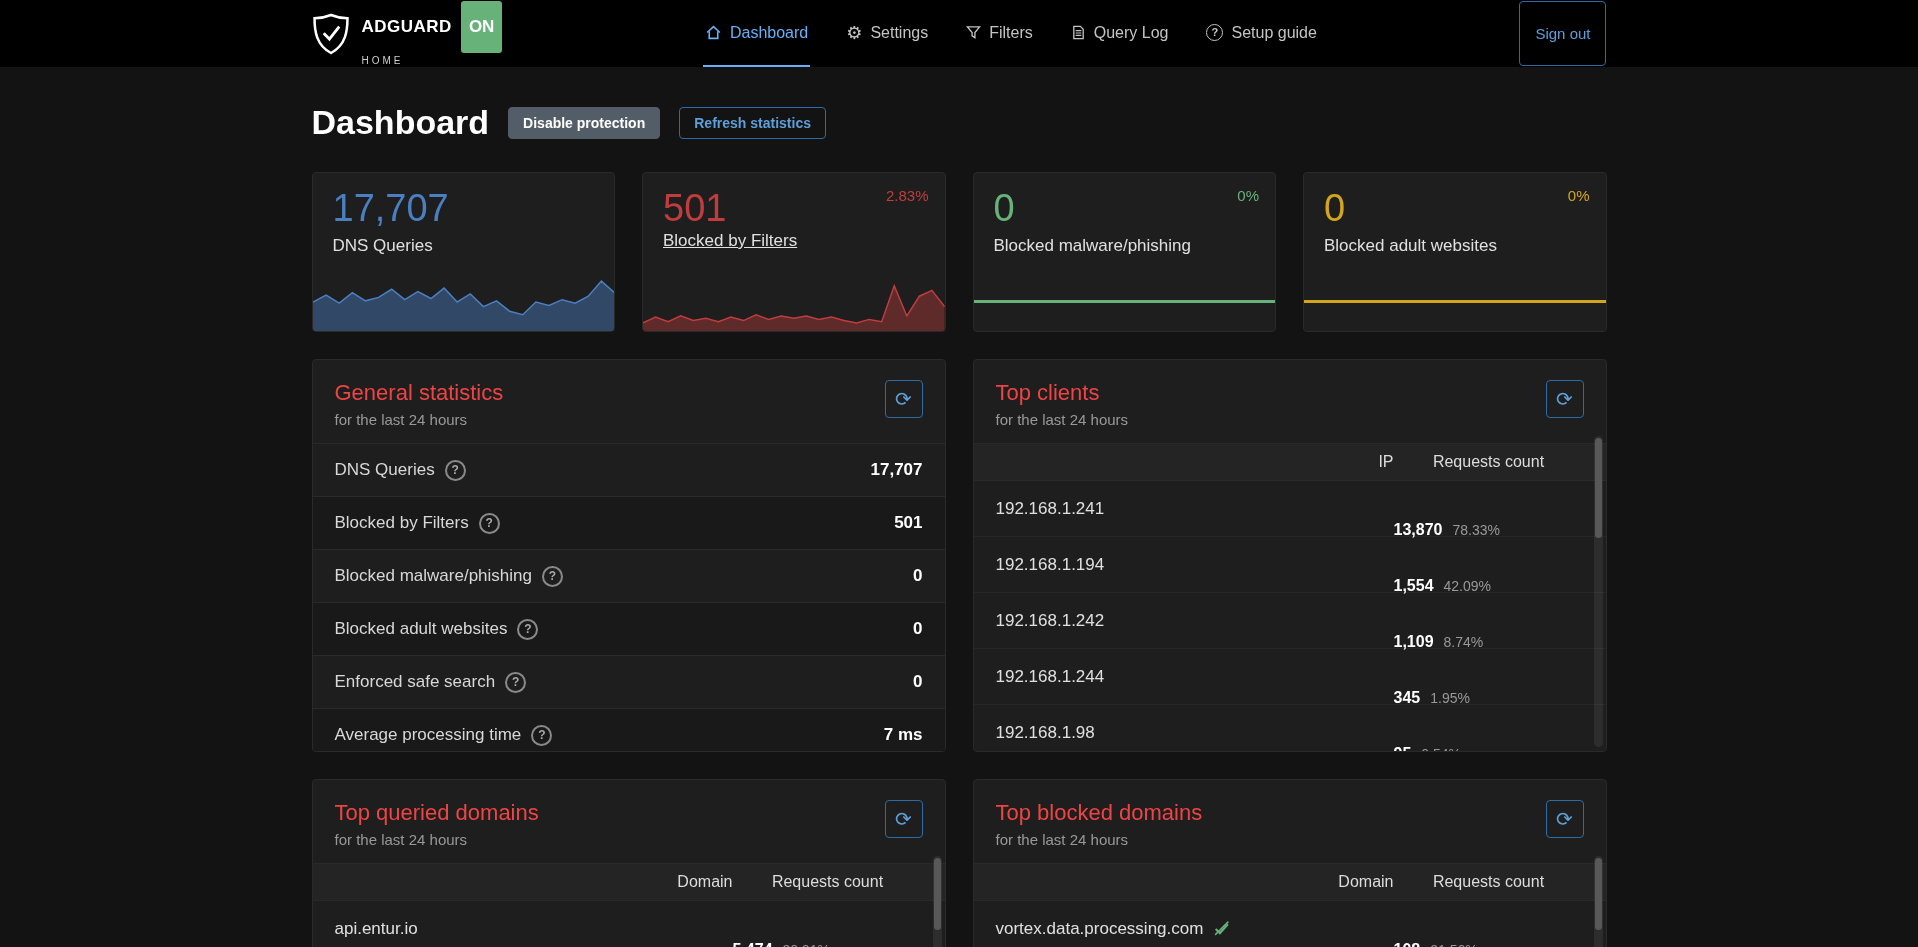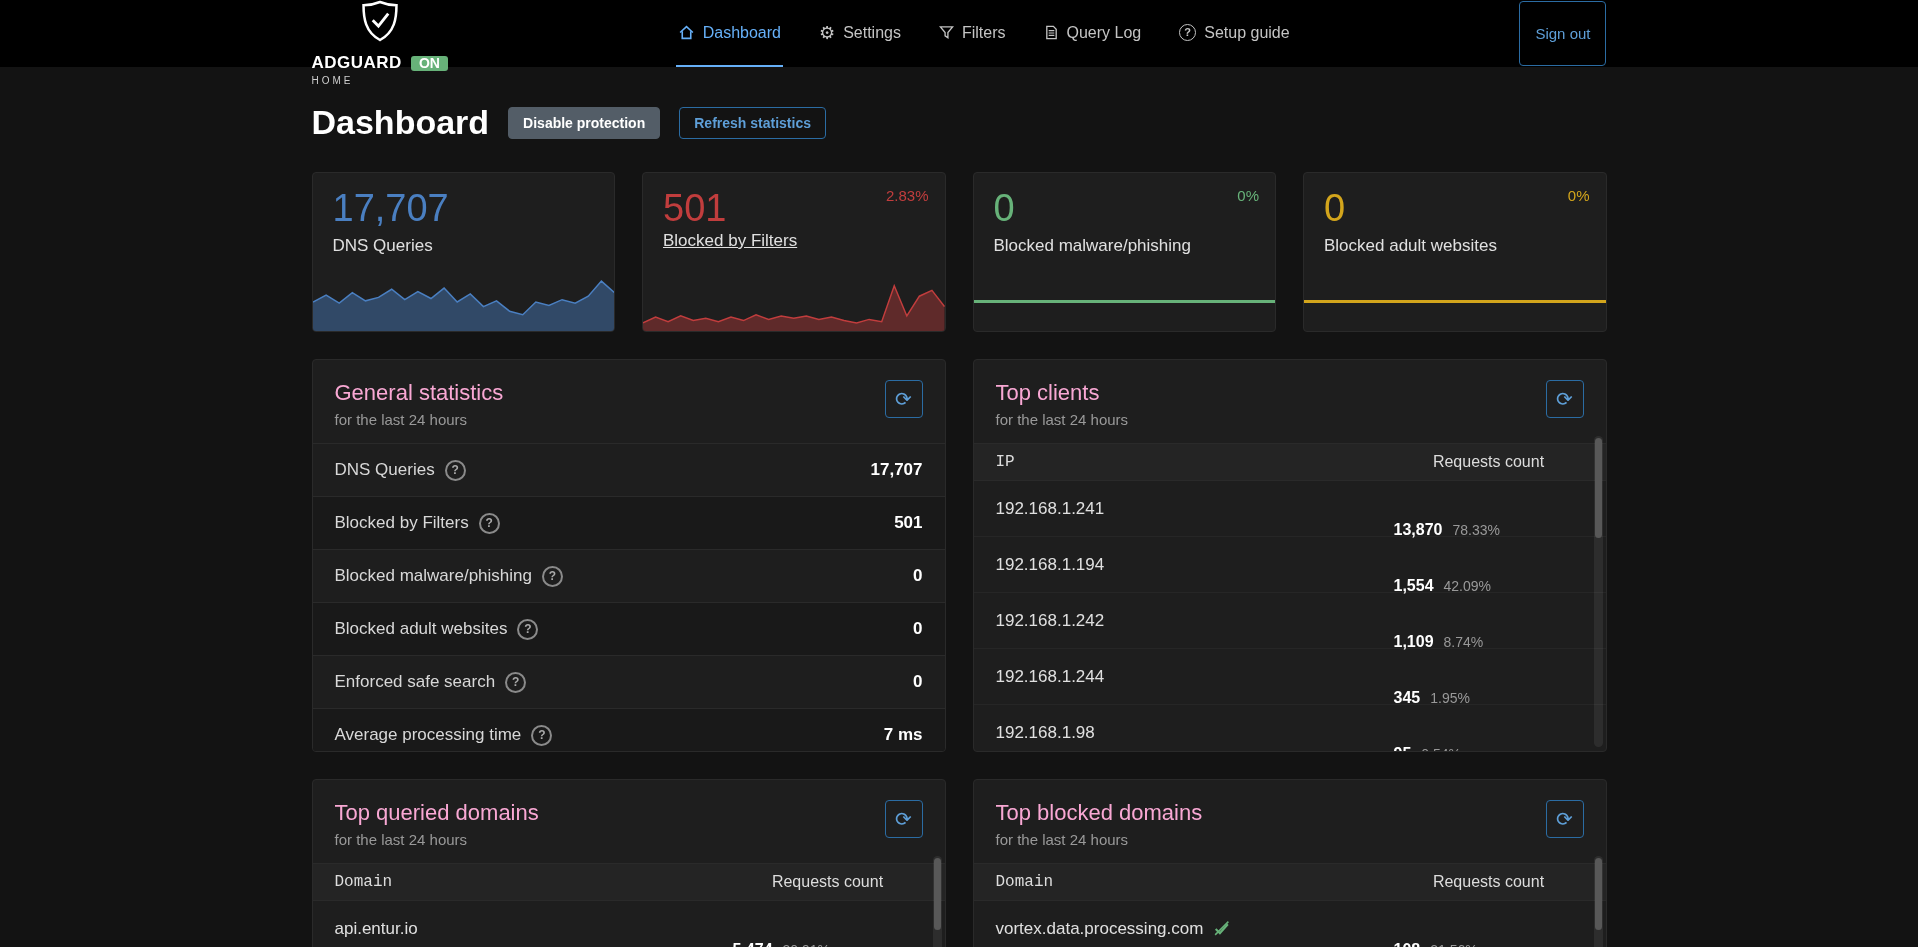--- a/index.html
+++ b/index.html
@@ -7,26 +7,26 @@
   body {
     width: 1918px; height: 947px; overflow: hidden;
     background: #131313; color: #e0e0e0;
     font-family: "Liberation Sans", "DejaVu Sans", sans-serif;
   }
   .container { width: 1295px; margin: 0 auto; }
 
   
   .navbar { background: #000; height: 67px; }
   .nav-inner { width: 1295px; margin: 0 auto; height: 100%; display: flex; align-items: stretch; }
-  .brand { display: flex; align-items: center; gap: 12px; cursor: pointer; flex-direction: column; }
+  .brand { display: flex; align-items: center; gap: 12px; cursor: pointer; }
   .brand-text { display: flex; flex-direction: column; line-height: 1.1; }
   .brand-row { display: flex; align-items: center; gap: 9px; }
   .brand-name { color: #fff; font-weight: bold; font-size: 17px; letter-spacing: .5px; }
   .brand-sub { color: #cfcfcf; font-size: 10px; letter-spacing: 3px; margin-top: 2px; }
-  .on-badge { background: #67b279; color: #fff; font-size: 14px; font-weight: bold; padding: 0 8px; border-radius: 3px; }
+  .on-badge { background: #67b279; color: #fff; font-size: 17px; font-weight: bold; padding: 17px 8px; border-radius: 3px; }
   .nav-links { display: flex; gap: 34px; margin: 0 auto; }
   .nav-link { display: flex; align-items: center; gap: 8px; color: #c4c4c4; font-size: 16px;
     text-decoration: none; border-bottom: 2px solid transparent; padding: 0 2px; cursor: pointer; }
   .nav-link.active { color: #66b0f8; border-bottom-color: #66b0f8; }
   .nl-icon { display: inline-flex; align-items: center; justify-content: center; font-size: 18px; line-height: 1; }
   .q-circle { width: 17px; height: 17px; border: 1.5px solid currentColor; border-radius: 50%;
     display: inline-flex; align-items: center; justify-content: center; font-size: 11px; font-weight: bold; }
   .signout-wrap { display: flex; align-items: center; }
   .btn-signout { background: transparent; border: 1px solid #2b6ca3; color: #5e9fd8; font-size: 15px;
     padding: 23px 15px; border-radius: 4px; cursor: pointer; font-family: inherit; }
@@ -48,39 +48,39 @@
   .stat-percent { position: absolute; top: 14px; right: 16px; font-size: 15px; }
   .spark { position: absolute; left: 0; right: 0; bottom: 0; height: 58px; }
   .spark svg { display: block; width: 100%; height: 100%; }
   .flat-line { position: absolute; left: 0; right: 0; bottom: 28px; height: 3px; }
 
   
   .panels-row { display: grid; grid-template-columns: 1fr 1fr; gap: 27px; margin-top: 27px; }
   .panel { position: relative; background: #1e1e1e; border: 1px solid #2a2a2a; border-radius: 4px;
     height: 393px; overflow: hidden; }
   .panel-head { display: flex; justify-content: space-between; align-items: flex-start; padding: 20px 22px 15px; }
-  .panel-title { margin: 0; font-size: 22px; font-weight: 400; color: #f9a8d4; }
+  .panel-title { margin: 0; font-size: 22px; font-weight: 400; color: #ef4444; }
   .panel-sub { font-size: 15px; color: #999; margin-top: 5px; }
   .refresh-btn { width: 38px; height: 38px; background: transparent; border: 1px solid #2b6ca3; color: #5e9fd8;
     border-radius: 4px; font-size: 20px; line-height: 1; cursor: pointer; display: flex; align-items: center; justify-content: center; }
 
   
   .stats-row { display: flex; align-items: center; padding: 0 22px; height: 53px;
     border-top: 1px solid #2a2a2a; font-size: 17px; color: #d8d8d8; }
   .stats-row:nth-child(even) { background: #191919; }
   .help-circle { width: 21px; height: 21px; border: 2px solid #8a8a8a; border-radius: 50%; color: #aaa;
     display: inline-flex; align-items: center; justify-content: center; font-size: 12px; font-weight: bold;
     margin-left: 10px; cursor: pointer; flex: none; }
   .stats-value { margin-left: auto; font-weight: bold; color: #fff; }
 
   
   .tbl-head { display: flex; align-items: center; height: 38px; padding: 0 22px;
     background: #242424; border-top: 1px solid #2a2a2a; border-bottom: 1px solid #2a2a2a;
     font-size: 16px; color: #ddd; }
-  .col-main { flex: 1; text-align: left; font-family: Liberation Mono, monospace; }
+  .col-main { flex: 1; text-align: right; }
   .col-req { width: 190px; text-align: center; }
   .data-row { display: flex; align-items: center; height: 56px; padding: 0 22px; border-bottom: 1px solid #262626; }
   .cell-main { flex: 1; font-size: 17px; color: #e0e0e0; display: flex; align-items: center; gap: 9px; text-align: center; }
   .req-cell { width: 190px; }
   .req-top { display: flex; align-items: baseline; gap: 10px; margin-top: 42px; }
   .req-count { font-size: 16px; font-weight: bold; color: #fff; }
   .req-pct { font-size: 14px; color: #999; }
   .bar { position: relative; height: 4px; background: #e6e6e6; border-radius: 2px; margin-top: 7px; overflow: hidden; }
   .bar-fill { position: absolute; left: 0; top: 0; bottom: 0; border-radius: 2px; }
 

